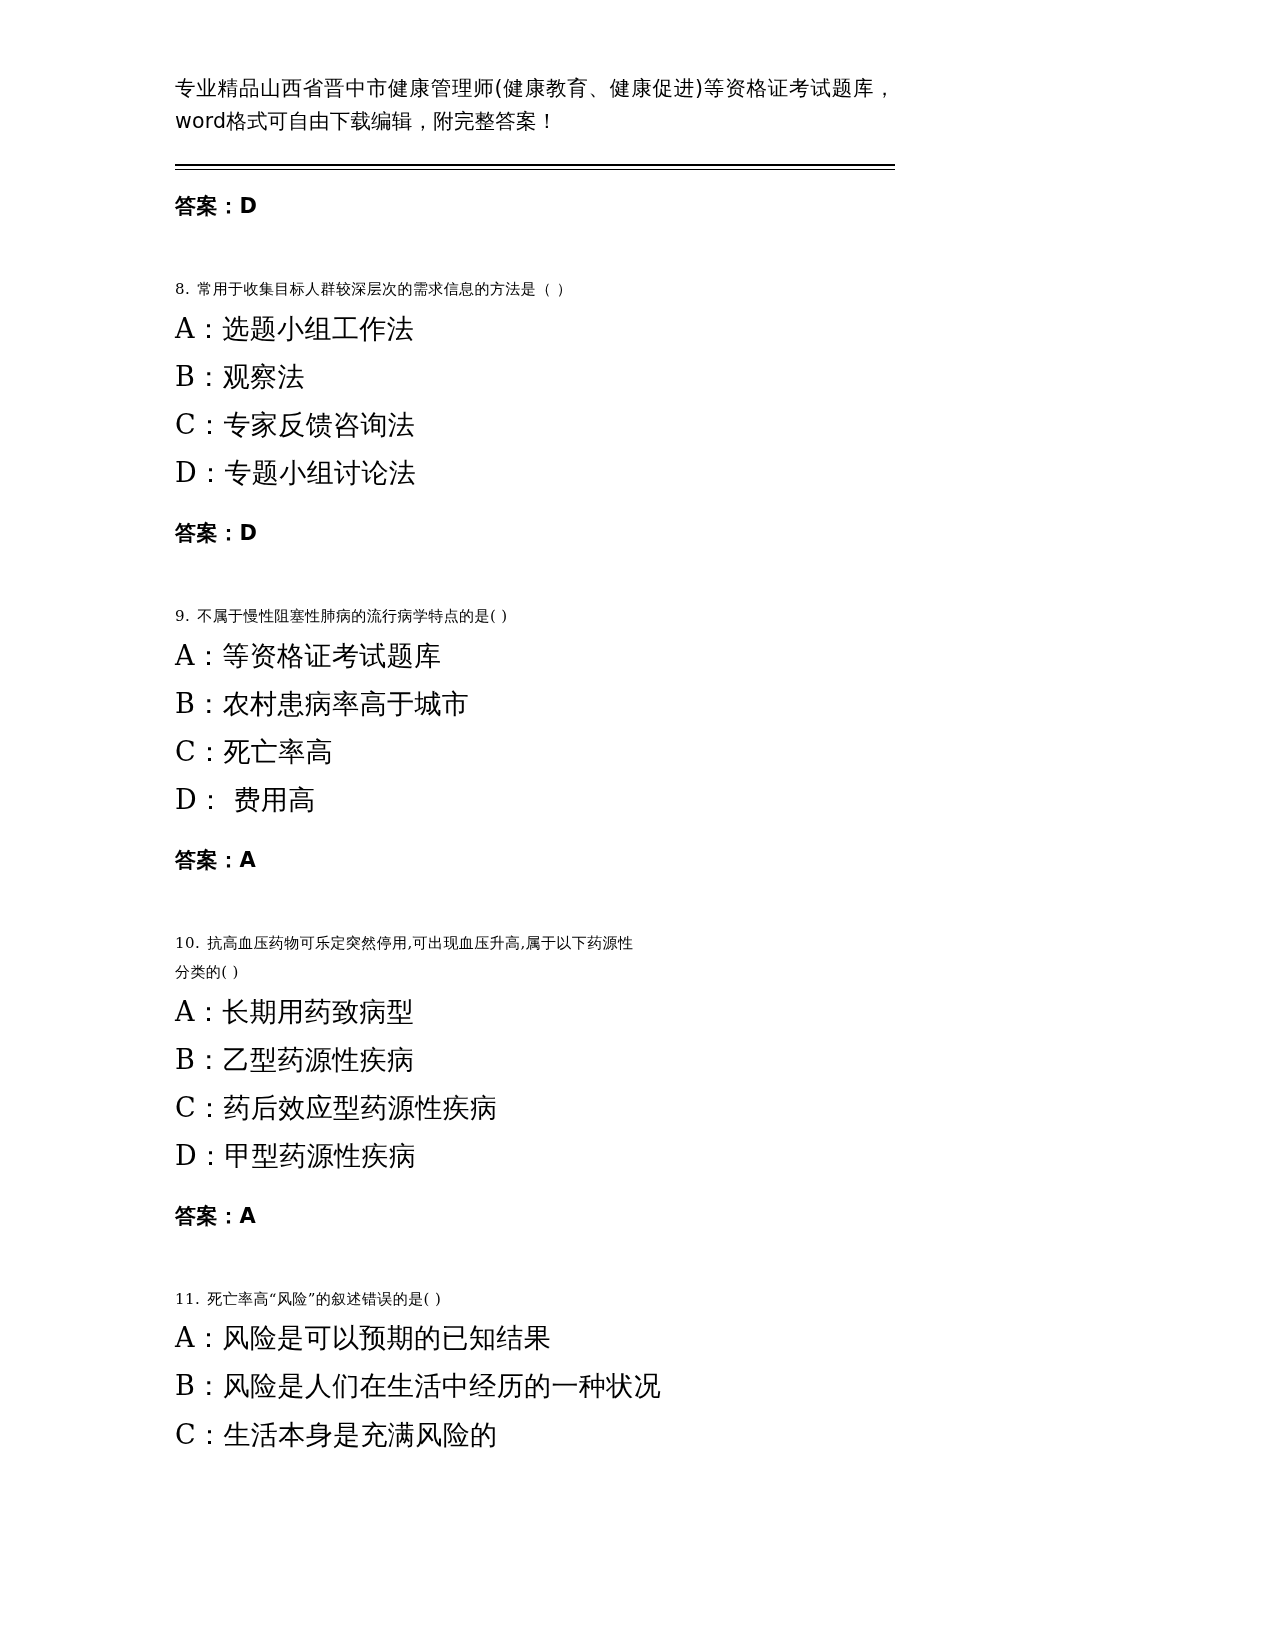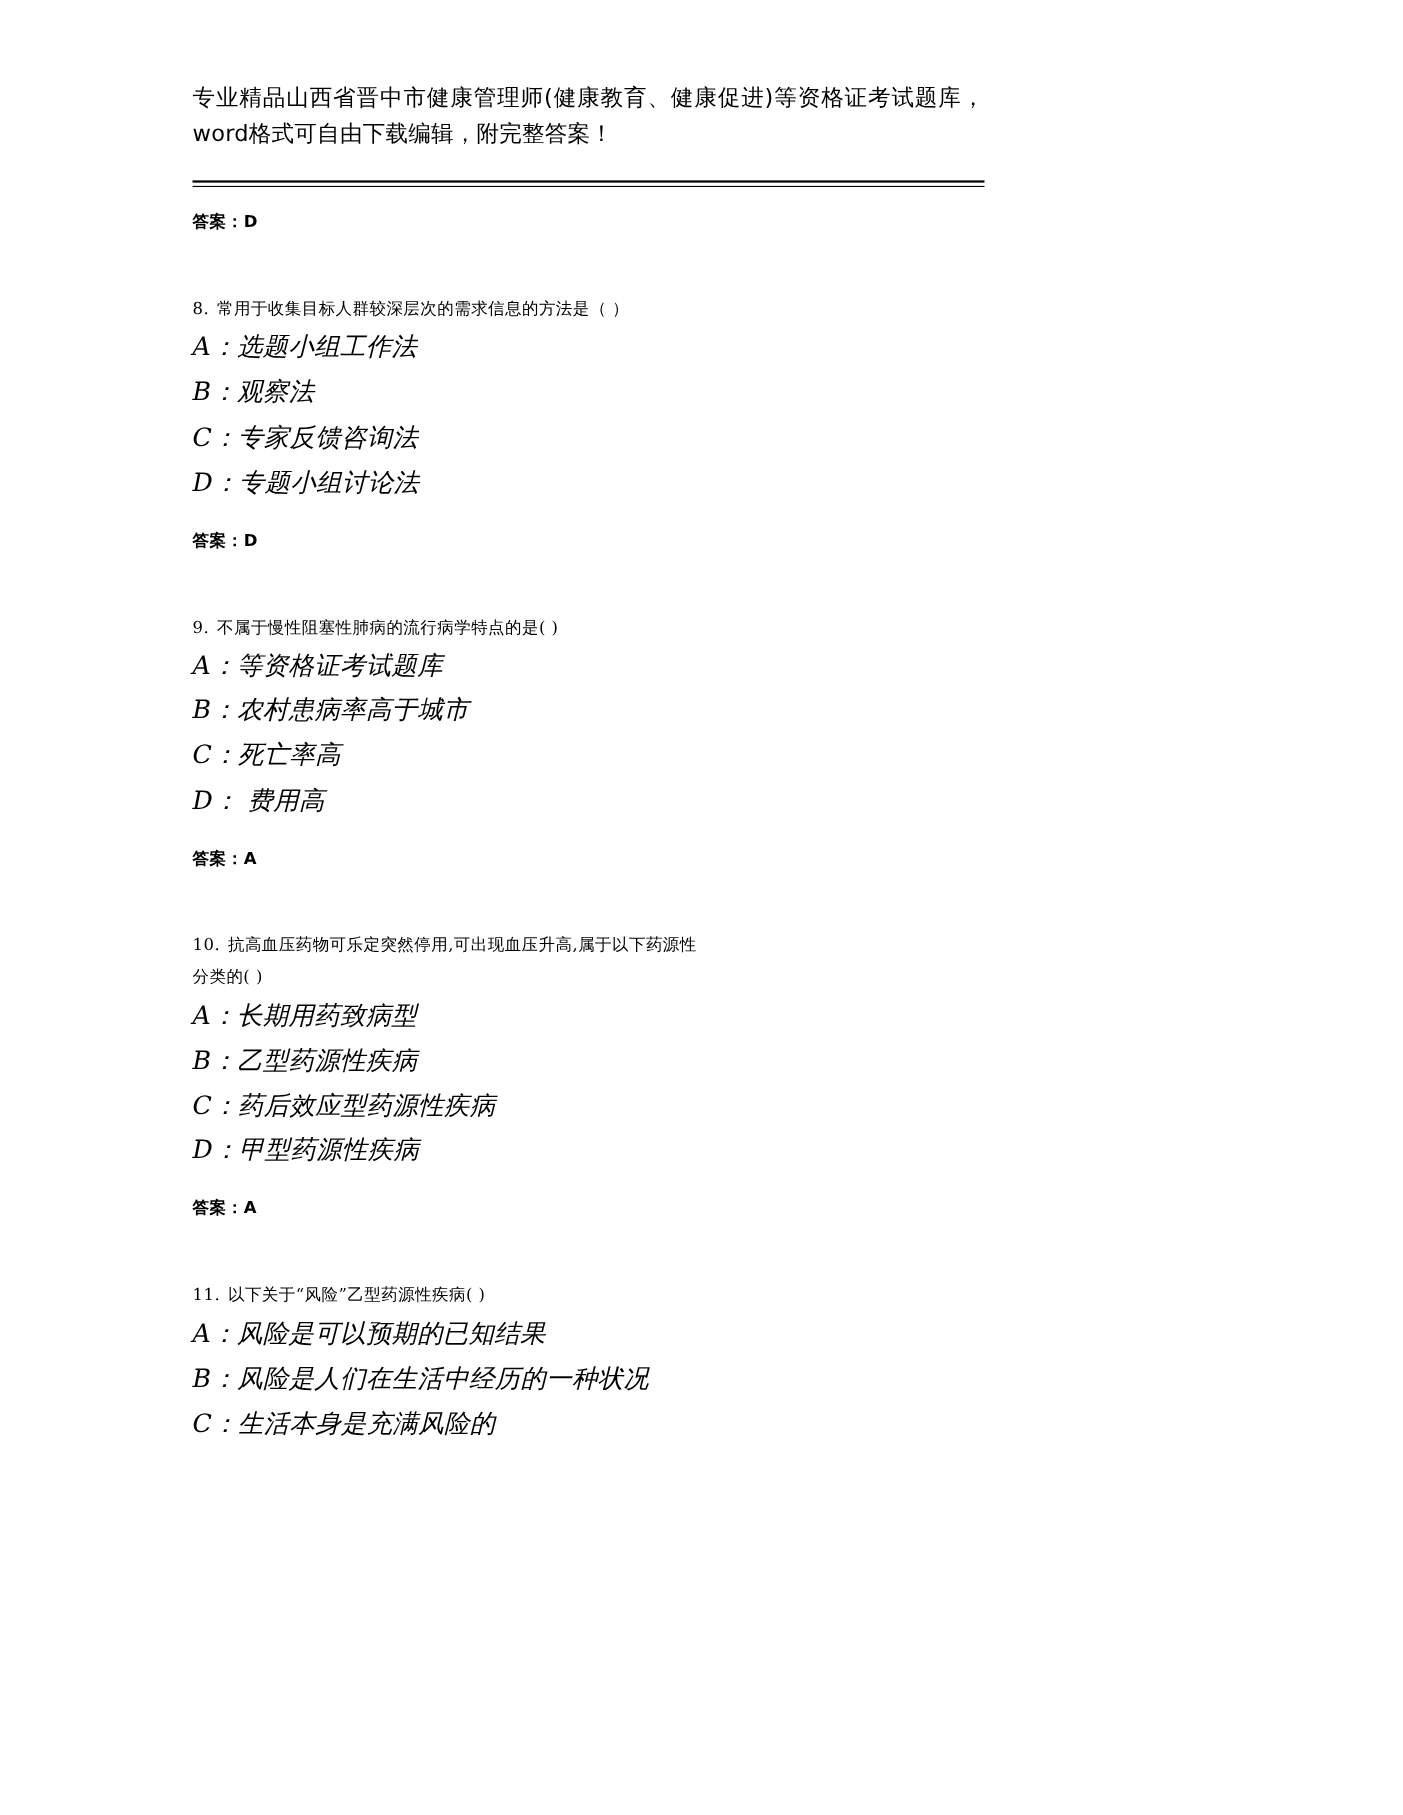--- a/index.html
+++ b/index.html
@@ -33,39 +33,38 @@
     margin: 26px 0 0 0;
     border: none;
     border-top: 2px solid #000;
     border-bottom: 1px solid #000;
     height: 3px;
     background: transparent;
   }
   .answer {
     font-family: "DejaVu Sans", "Liberation Sans", sans-serif;
     font-weight: bold;
-    font-size: 15px;
+    font-size: 21px;
     letter-spacing: 0.5px;
     margin: 22px 0 0 0;
   }
   .block {
     margin-top: 56px;
   }
   .q-stem {
     font-size: 15px;
     line-height: 1.78;
     letter-spacing: 0.4px;
     margin: 0 0 2px 0;
   }
   .q-opt {
-    font-size: 23px;
+    font-size: 27px;
     line-height: 1.78;
     letter-spacing: 0.4px;
     margin: 0;
-    font-style: italic;
   }
   .q-num {
     margin-right: 2px;
   }
 </style>
 </head>
 <body>
 
 <div class="page">
 
@@ -108,20 +107,20 @@
     <p class="q-opt">A：长期用药致病型</p>
     <p class="q-opt">B：乙型药源性疾病</p>
     <p class="q-opt">C：药后效应型药源性疾病</p>
     <p class="q-opt">D：甲型药源性疾病</p>
     <div class="answer">答案：A</div>
   </div>
 
   <div class="block">
     <p class="q-stem">
       <span class="q-num">11.</span>
-      <span>以下关于“风险”乙型药源性疾病(    )</span>
+      <span>死亡率高“风险”的叙述错误的是(    )</span>
     </p>
     <p class="q-opt">A：风险是可以预期的已知结果</p>
     <p class="q-opt">B：风险是人们在生活中经历的一种状况</p>
     <p class="q-opt">C：生活本身是充满风险的</p>
   </div>
 
 </div>
 
 </body></html>

